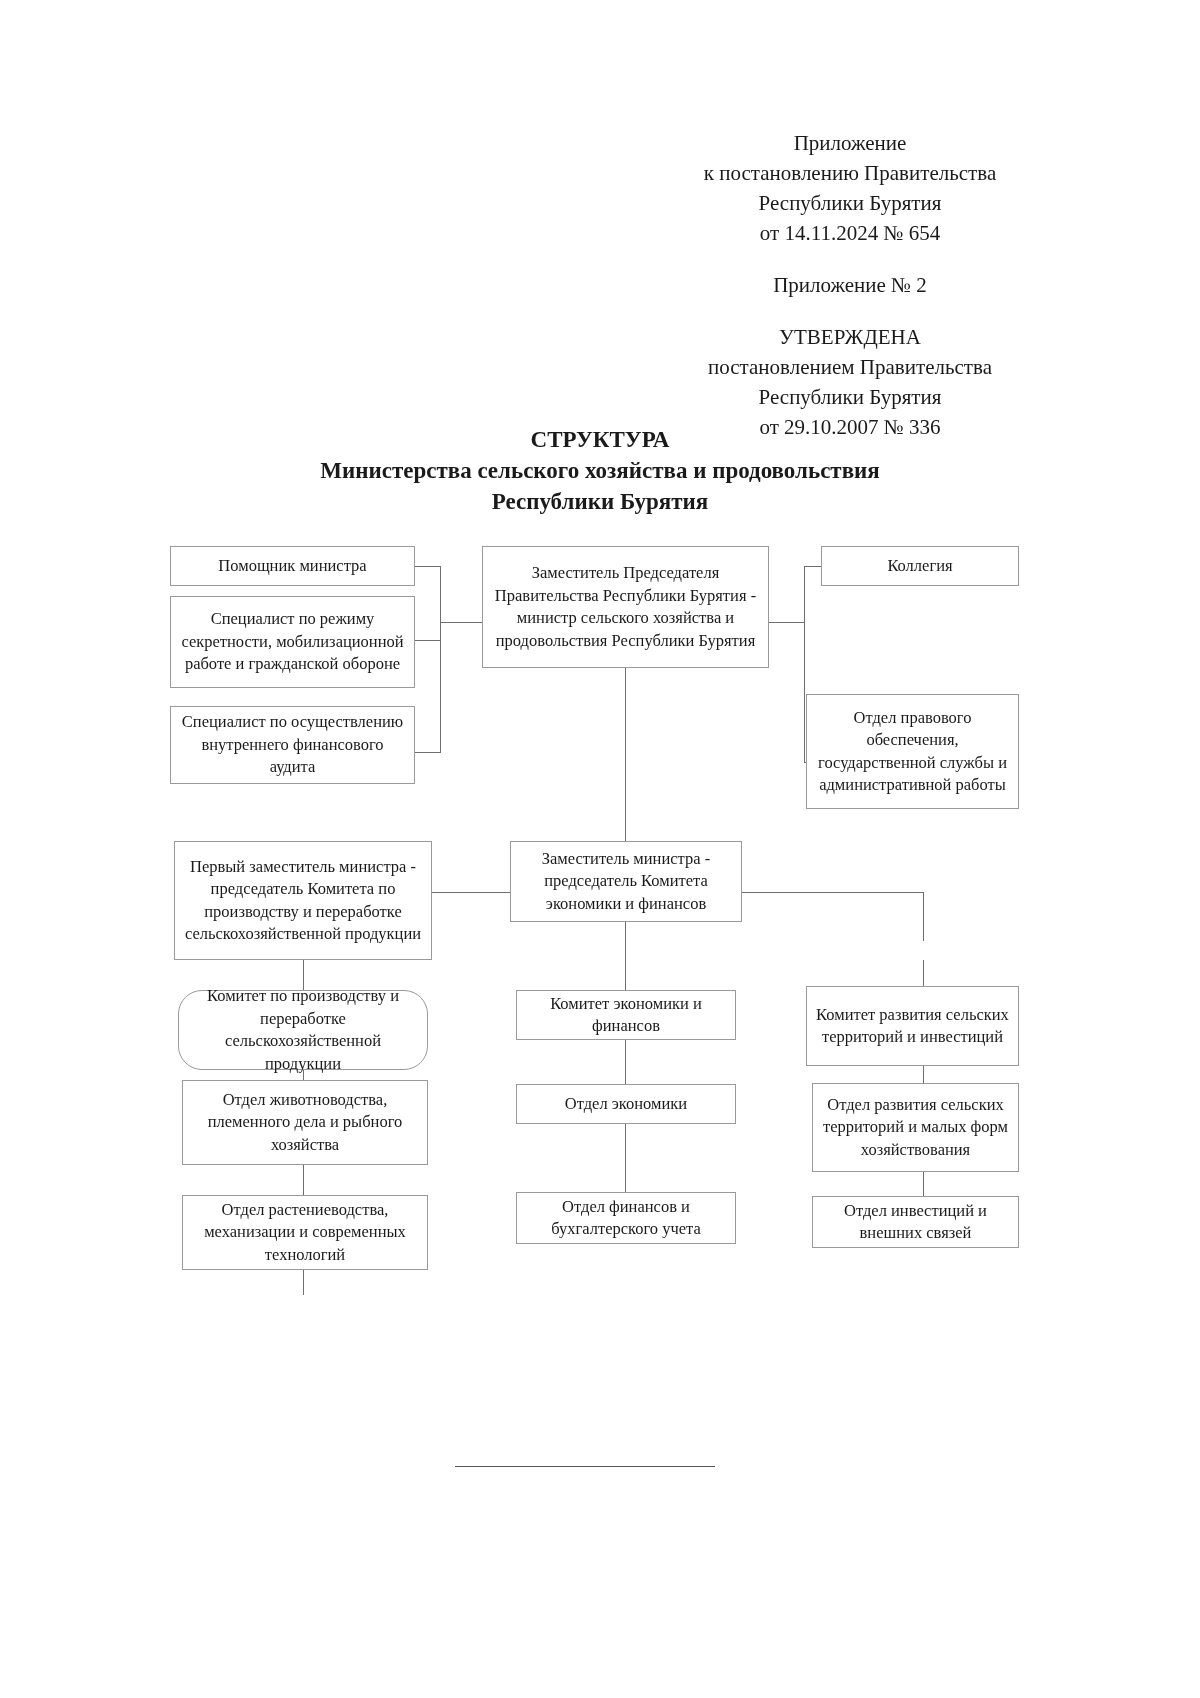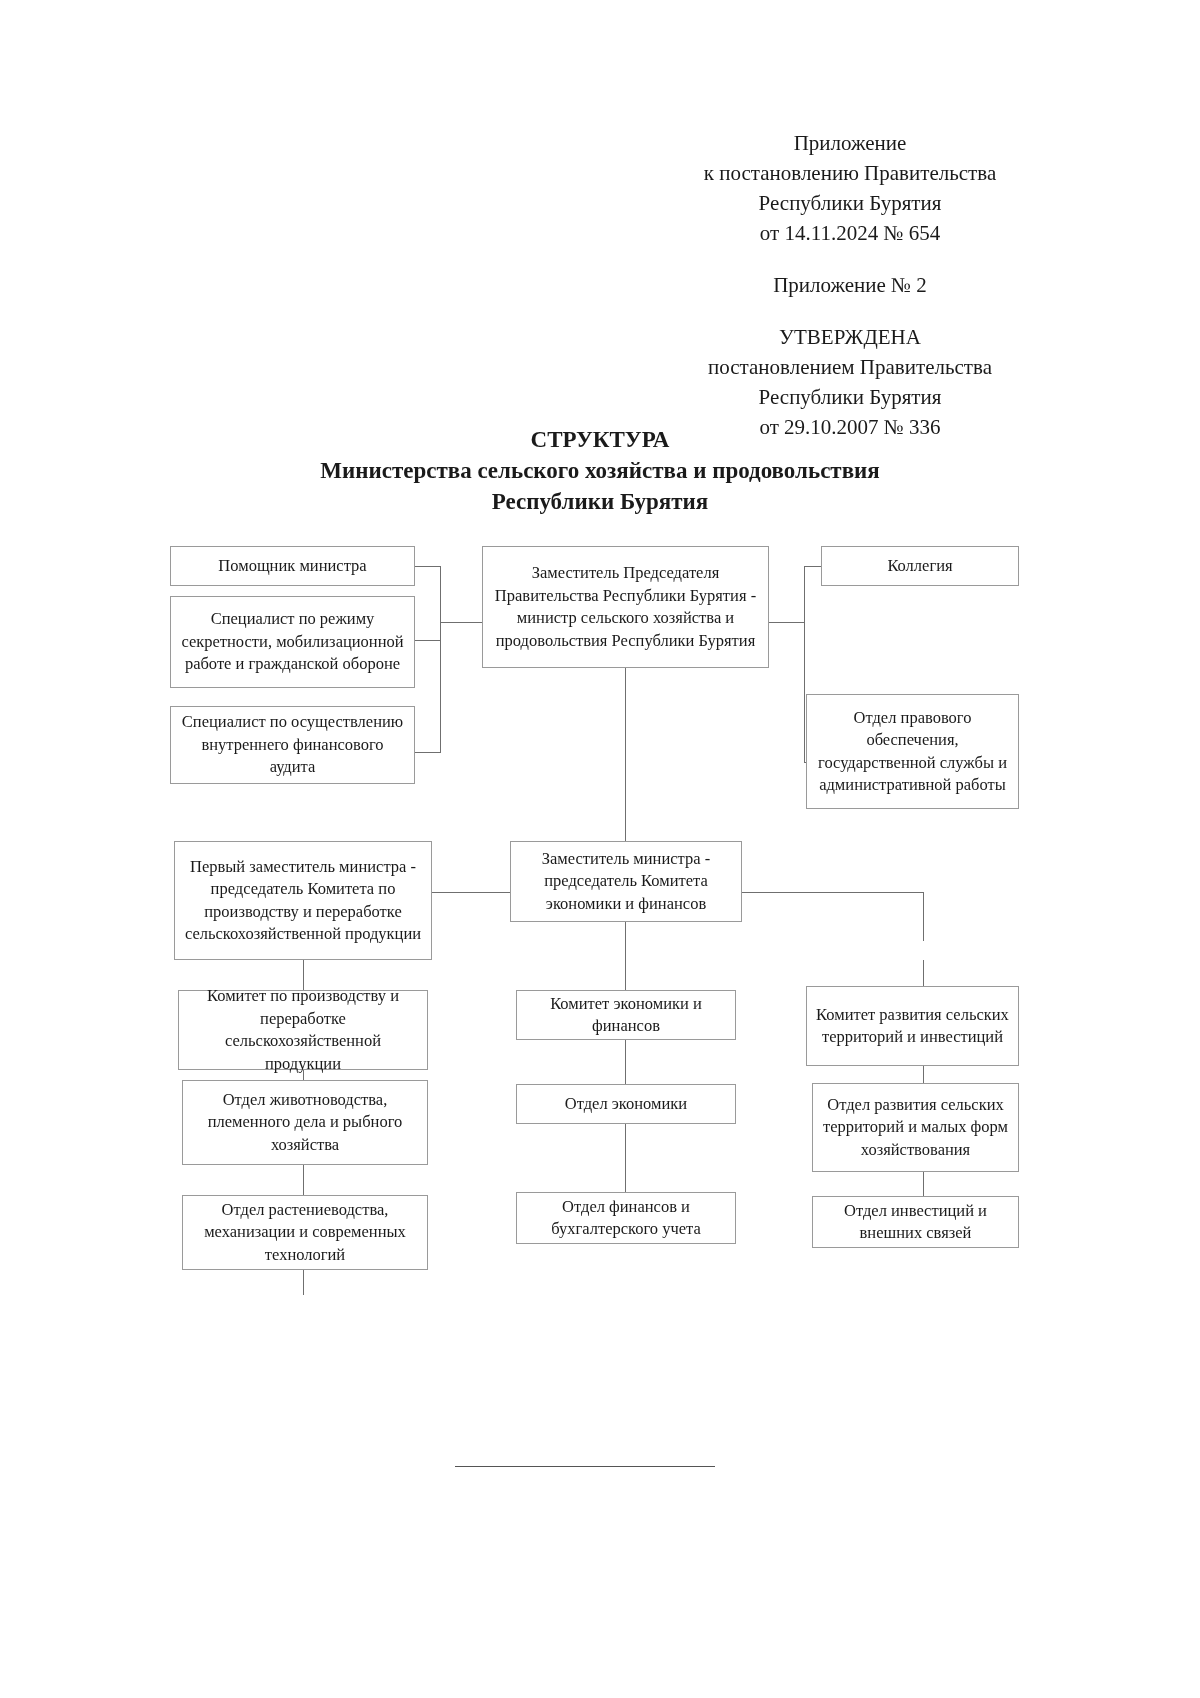--- a/index.html
+++ b/index.html
@@ -180,21 +180,21 @@
 
     <div class="node" style="left:174px; top:841px; width:258px; height:119px;justify-content:flex-end;">
       <span>Первый заместитель министра - председатель Комитета по производству и переработке сельскохозяйственной продукции</span>
     </div>
 
     <div class="node" style="left:510px; top:841px; width:232px; height:81px;">
       <span>Заместитель министра - председатель Комитета экономики и финансов</span>
     </div>
 
 
-    <div class="node" style="left:178px; top:990px; width:250px; height:80px;">
+    <div class="node" style="left:178px; top:990px; width:250px; height:80px;border-radius:24px;">
       <span>Комитет по производству и переработке сельскохозяйственной продукции</span>
     </div>
 
     <div class="node" style="left:516px; top:990px; width:220px; height:50px;">
       <span>Комитет экономики и финансов</span>
     </div>
 
     <div class="node" style="left:806px; top:986px; width:213px; height:80px;">
       <span>Комитет развития сельских территорий и инвестиций</span>
     </div>

